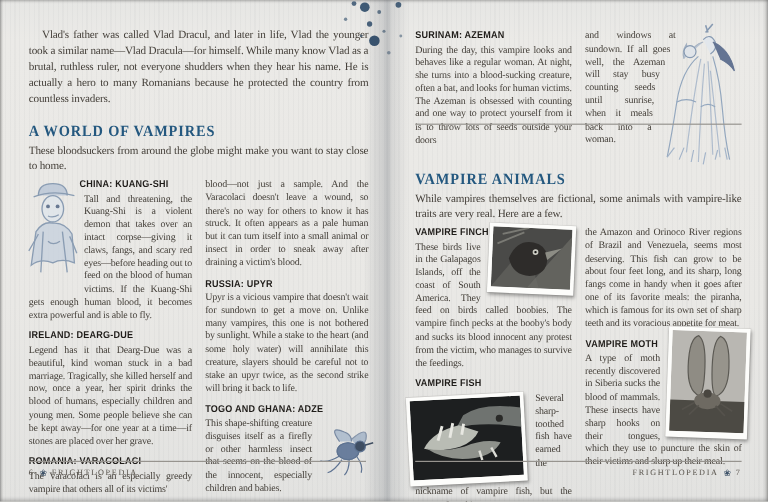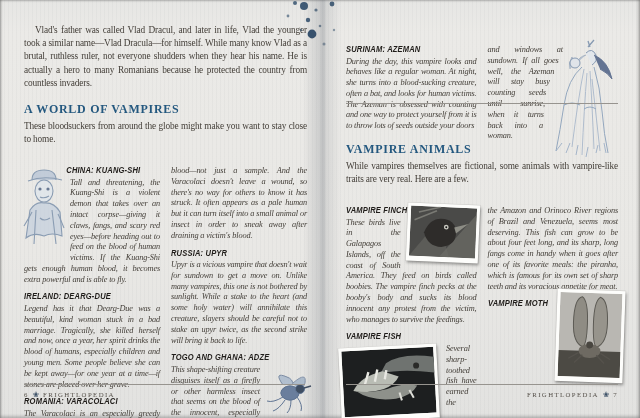--- a/index.html
+++ b/index.html
@@ -40,21 +40,21 @@
   .intro { text-indent:11px; font-size:9.3px; line-height:13.2px; }
 
   .main-head {
     font-family:"Liberation Serif", serif; font-weight:bold;
     color:#24587f; font-size:13px; letter-spacing:0.8px;
     margin:11px 0 3px 0; display:inline-block; transform:scaleX(0.92); transform-origin:left;
     white-space:nowrap;
   }
   .lede { font-size:9.3px; line-height:12.5px; margin-bottom:4px; }
 
-  .cols { display:flex; gap:11px; margin-top:21px;font-style:italic; }
+  .cols { display:flex; gap:11px; margin-top:1px; }
   .col { flex:1; min-width:0; }
 
   .entry-head {
     font-family:"Liberation Sans", sans-serif; font-weight:bold;
     color:#1f1c19; font-size:8.2px; letter-spacing:0.2px;
     margin:7px 0 2.5px 0; transform:scaleX(0.92); transform-origin:left; white-space:nowrap;
   }
   .entry-head.first { margin-top:0; }
 
   
@@ -202,21 +202,21 @@
                 <path d="M52 16 Q66 22 70 40 Q66 34 58 30" fill="#56688a" stroke="#56688a"></path>
                 <path d="M44 16 Q36 18 34 26 Q30 22 30 18 Q26 24 28 30" fill="#9dafc6" opacity="0.7"></path>
                 <circle cx="33" cy="24" r="5" fill="#dfe4ea"></circle>
                 <path d="M40 28 Q26 40 22 66 Q18 92 14 112 M52 28 Q58 48 60 72 Q62 96 66 114" stroke="#8aa0ba"></path>
                 <path d="M42 30 Q36 60 30 108 M48 32 Q50 64 52 110 M45 34 Q42 70 40 116 M50 40 Q54 76 58 112" stroke="#a9b8cb"></path>
                 <path d="M22 66 Q30 62 38 66 M54 70 Q48 66 42 70" stroke="#8aa0ba"></path>
                 <path d="M14 112 L20 104 M24 114 L28 104 M34 116 L36 106 M44 118 L46 108 M54 114 L56 106 M64 114 L62 104" stroke="#9dafc6"></path>
               </g>
             </svg>
           </div>
-          <p class="body">and windows at sundown. If all goes well, the Azeman will stay busy counting seeds until sunrise, when it turns back into a woman.</p>
+          <p class="body">and windows at sundown. If all goes well, the Azeman will stay busy counting seeds until sunrise, when it meals back into a woman.</p>
         </div>
       </div>
     </div>
 
     <hr class="rule azeman-rule">
 
     <div class="content-r" style="top:130px;">
       <div class="main-head">VAMPIRE ANIMALS</div>
       <p class="lede">While vampires themselves are fictional, some animals with vampire-like traits are very real. Here are a few.</p>
 
@@ -262,20 +262,21 @@
               <rect width="62" height="84" fill="#b9b7b2"></rect>
               <rect y="58" width="62" height="26" fill="#4c4a44"></rect>
               <path d="M22 4 Q14 6 14 30 Q14 50 24 54 Q28 52 28 30 Q28 8 22 4 Z" fill="#8f8c84" stroke="#5c5a54" stroke-width="1"></path>
               <path d="M40 4 Q48 6 48 30 Q48 50 38 54 Q34 52 34 30 Q34 8 40 4 Z" fill="#97948c" stroke="#5c5a54" stroke-width="1"></path>
               <ellipse cx="31" cy="58" rx="11" ry="7" fill="#6e6a62"></ellipse>
               <path d="M20 60 L10 66 M24 62 L16 70 M38 62 L46 70 M42 60 L52 66" stroke="#55524c" stroke-width="1.4" fill="none"></path>
               <circle cx="31" cy="52" r="3.4" fill="#494640"></circle>
             </svg>
           </div>
           <div class="entry-head">VAMPIRE MOTH</div>
+          <p class="body">A type of moth recently discovered in Siberia sucks the blood of mammals. These insects have sharp hooks on their tongues, which they use to puncture the skin of their victims and slurp up their meal.</p>
         </div>
       </div>
     </div>
 
     <div class="footer footer-r" style="left:12px; width:272px;">
       <hr class="rule">
       <div class="footer-row">
         <span>FRIGHTLOPEDIA</span>
         <span class="ornament">❀</span>
         <span>7</span>

